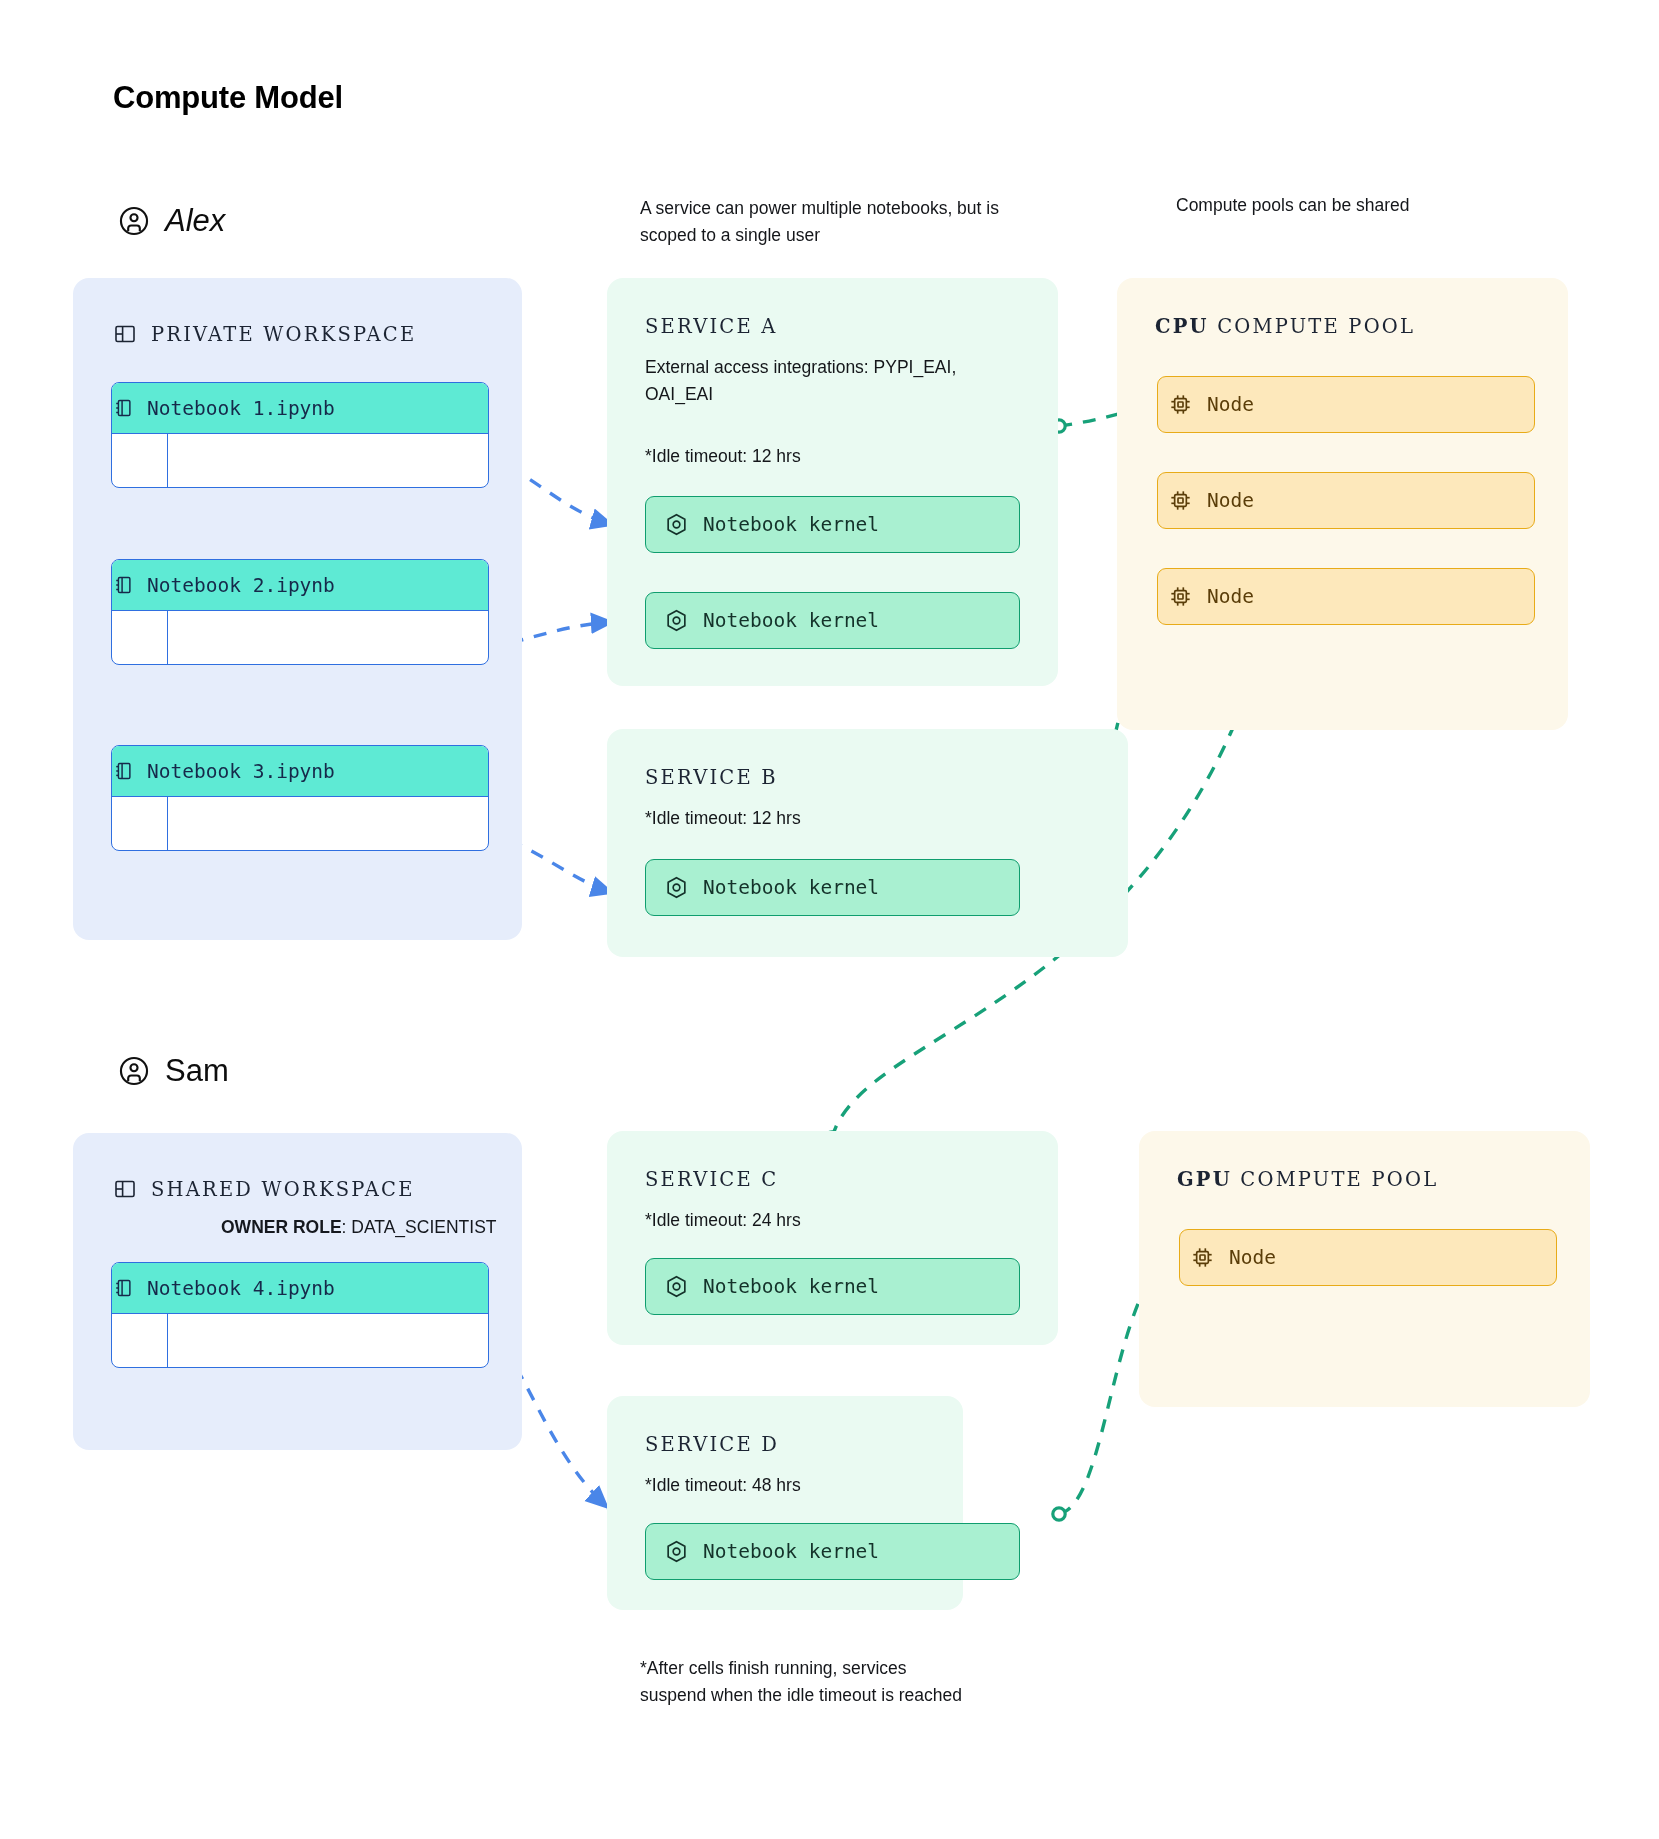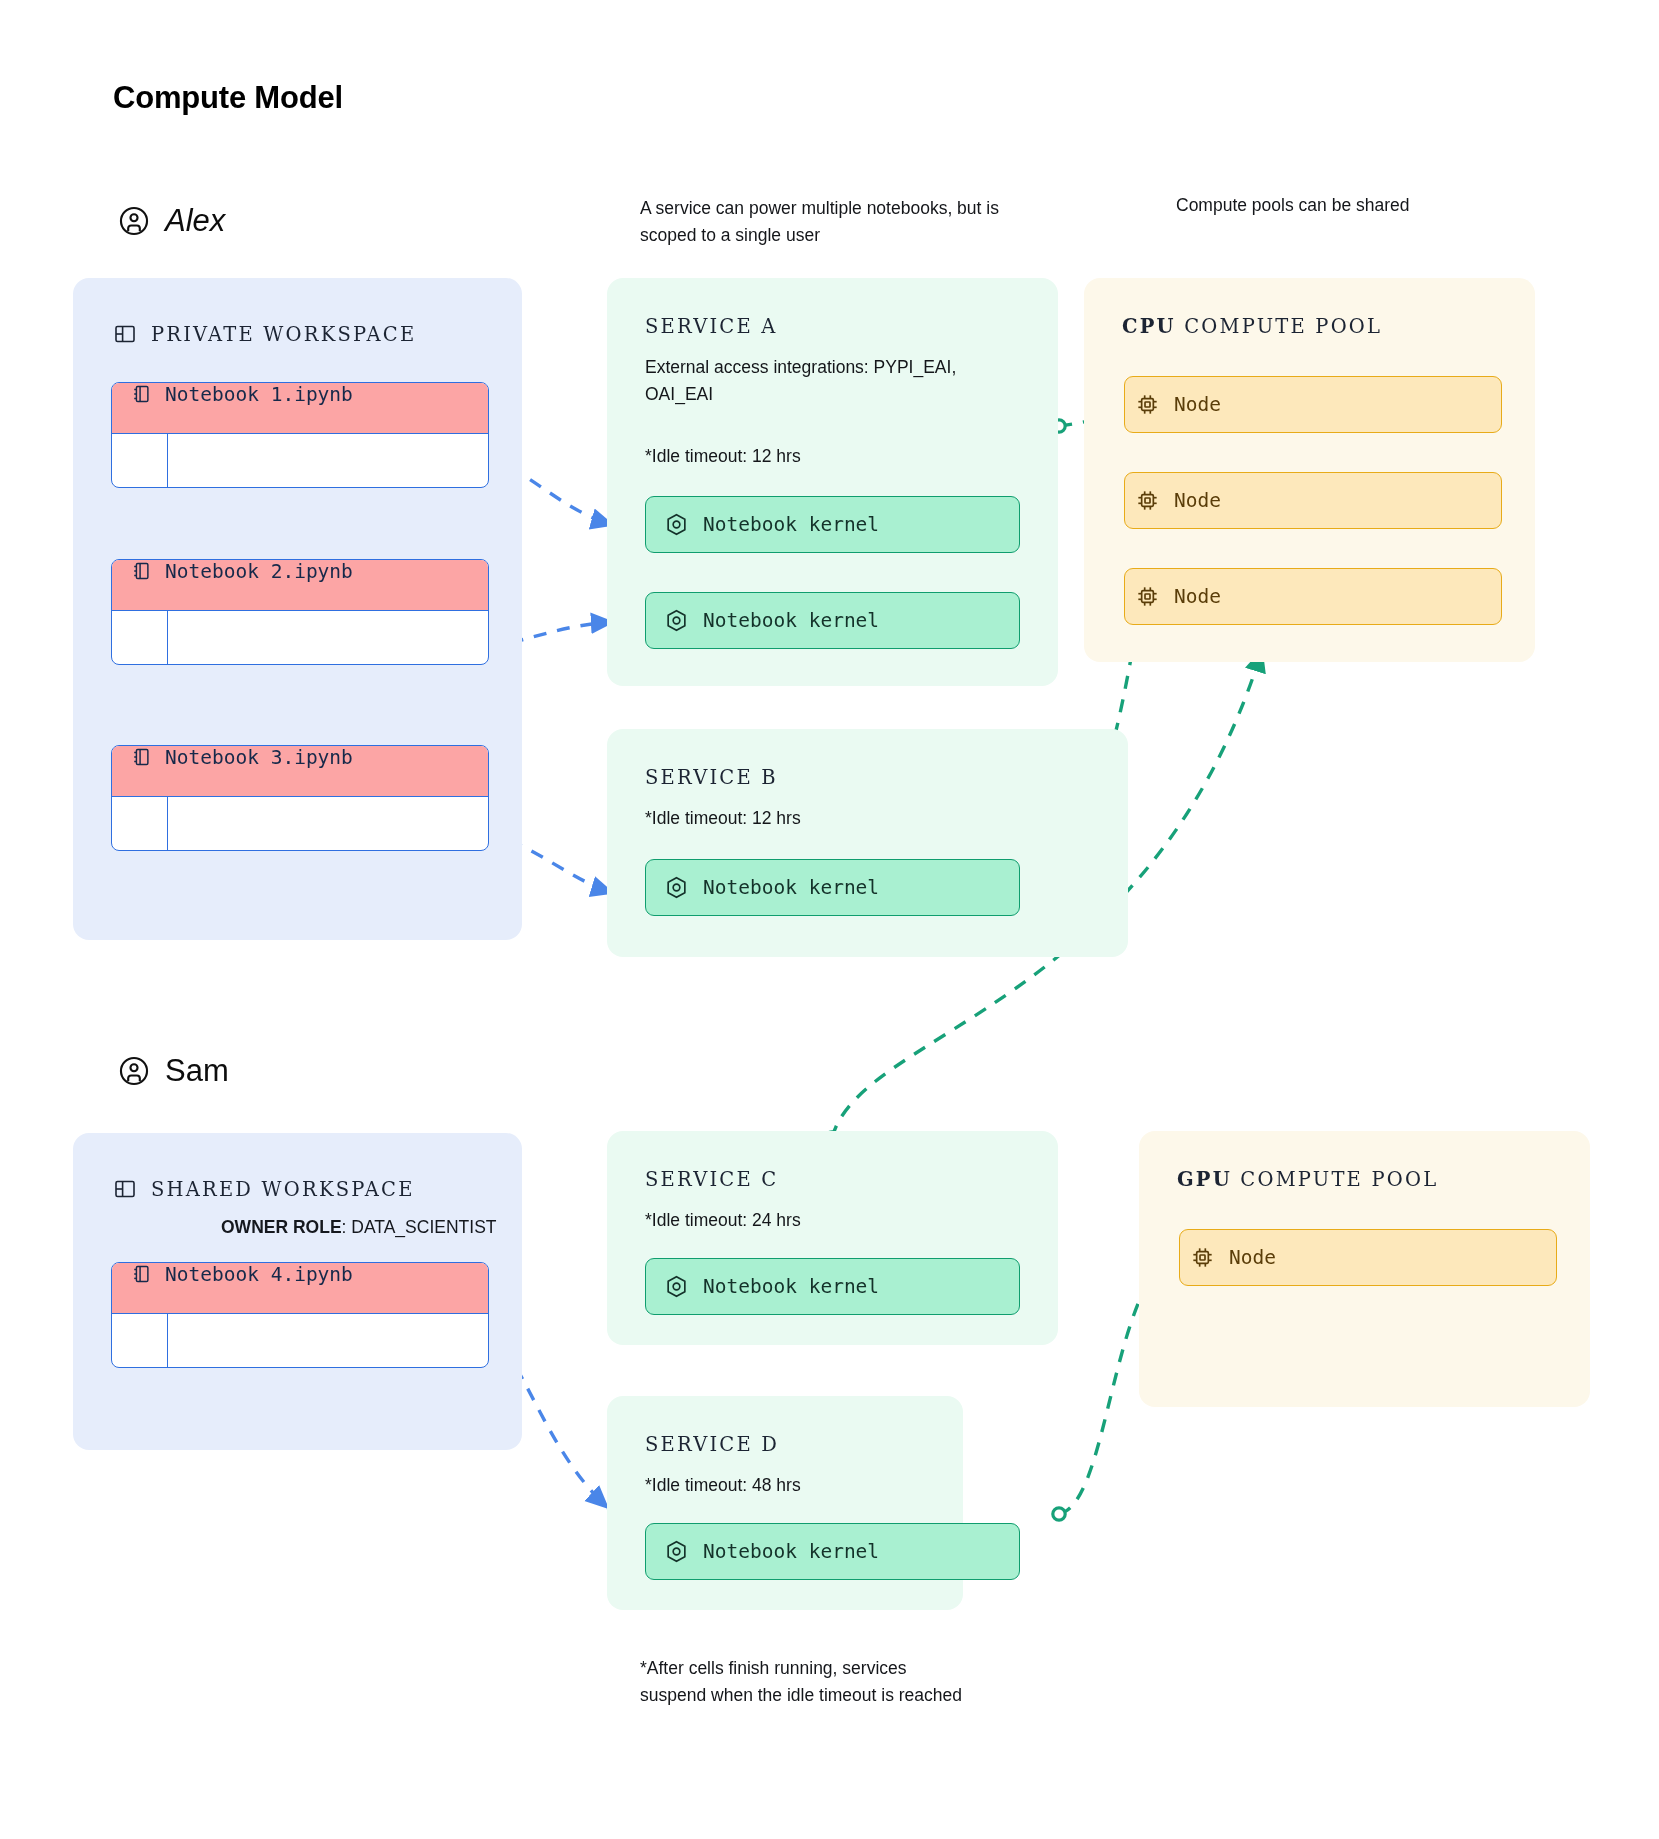--- a/index.html
+++ b/index.html
@@ -55,24 +55,24 @@
   
   .notebook {
     position: absolute; left: 38px; width: 378px; height: 106px;
     border: 1.6px solid #2f6fe0;
     border-radius: 8px;
     background: #ffffff;
     overflow: hidden;
   }
   .nb-head {
     height: 51px;
-    background: #fca5a5;
+    background: #5eead4;
     border-bottom: 1.6px solid #2f6fe0;
-    display: flex; align-items: flex-start; gap: 13px;
-    padding-left: 18px;
+    display: flex; align-items: center; gap: 13px;
+    padding-left: 0;
     font-family: "DejaVu Sans Mono", "Liberation Mono", monospace;
     font-size: 19.5px; color: #16294a;
   }
   .nb-body { height: 100%; display: flex; }
   .nb-body .gutter { width: 56px; border-right: 1.6px solid #2f6fe0; }
   .nb-body .cell { flex: 1; }
 
   
   .service {
     position: absolute;
@@ -376,21 +376,21 @@
       <span>
         <svg class="ic" width="25" height="25" viewBox="0 0 24 24" fill="none" stroke="#14322a" stroke-width="1.6">
           <path d="M12 2.6 20 7v10l-8 4.4L4 17V7z"></path>
           <circle cx="12" cy="12" r="3.2"></circle>
         </svg>
       </span>
       <span>Notebook kernel</span>
     </div>
   </div>
 
-  <div class="pool" id="pool-cpu" style="left:1084px; top:278px; width:451px; height:384px">
+  <div class="pool" id="pool-cpu" style="left:1117px; top:278px; width:451px; height:452px">
     <div class="pool-title">
       <b>CPU</b><span> COMPUTE POOL</span>
     </div>
     <div class="node" style="top:98px">
       <span>
         <svg class="ic" width="25" height="25" viewBox="0 0 24 24" fill="none" stroke="#5a3d09" stroke-width="1.6">
           <rect x="6.4" y="6.4" width="11.2" height="11.2" rx="1.2"></rect>
           <rect x="9.6" y="9.6" width="4.8" height="4.8" rx="0.6"></rect>
           <line x1="9.3" y1="3.2" x2="9.3" y2="6.4"></line>
             <line x1="14.7" y1="3.2" x2="14.7" y2="6.4"></line>

